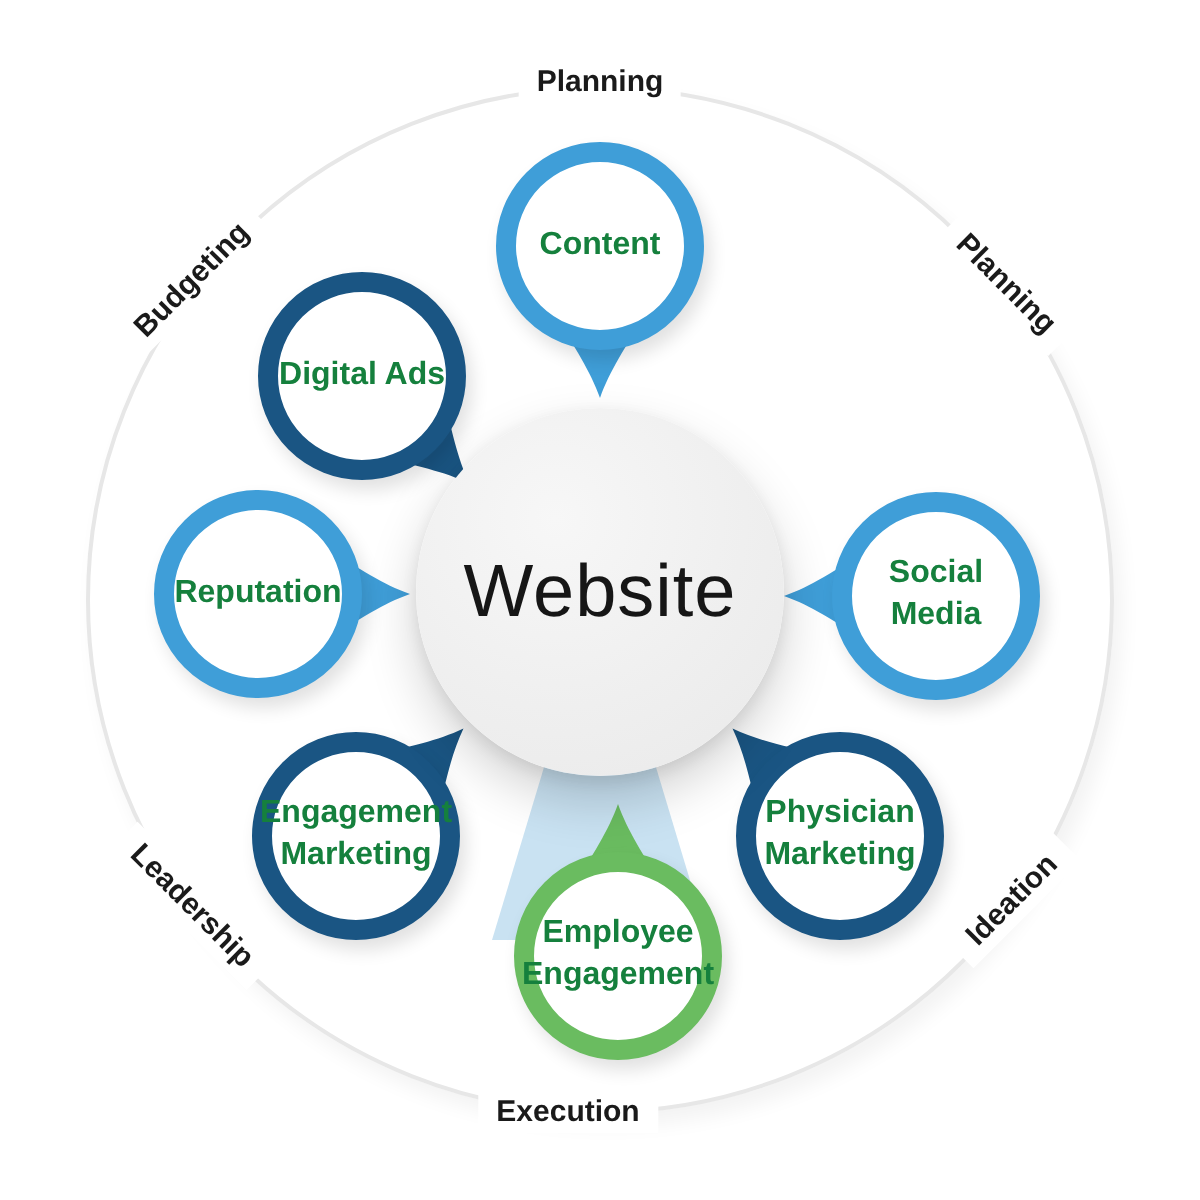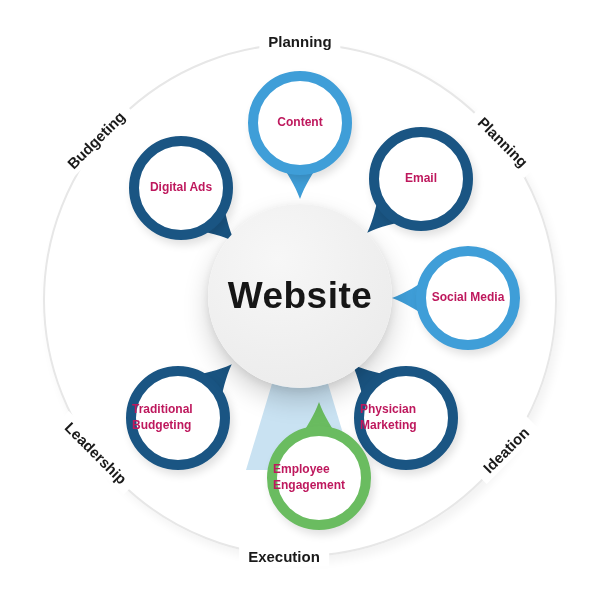--- a/index.html
+++ b/index.html
@@ -34,35 +34,35 @@
   .tail-rot path { fill:var(--c,#1a5583); }
   .ring {
     position:absolute; inset:0; box-sizing:border-box; border-radius:50%;
     border:10px solid var(--c,#1a5583); background:#ffffff;
     box-shadow:3px 5px 9px rgba(0,0,0,0.12);
     z-index:2;
   }
   .node-label {
     position:absolute; inset:0; z-index:3;
     display:flex; align-items:center; justify-content:center;
-    font-weight:700; font-size:12px; line-height:1.3;
-    color:#be185d; padding:0 6px;
+    text-align:center; font-weight:700; font-size:16px; line-height:1.3;
+    color:#15803d; padding:0 6px;
   }
 
   
   .hub {
     position:absolute; left:208px; top:204px; width:184px; height:184px;
     border-radius:50%;
     background:radial-gradient(circle at 38% 30%, #f7f7f7 0%, #efefef 55%, #e9e9e9 100%);
     box-shadow:0 12px 26px rgba(0,0,0,0.18), 0 3px 8px rgba(0,0,0,0.08);
     display:flex; align-items:center; justify-content:center;
     z-index:4;
   }
   .hub-label {
-    font-size:37px; font-weight:700; color:#161616; letter-spacing:0.5px;
+    font-size:37px; font-weight:400; color:#161616; letter-spacing:0.5px;
   }
 
   
   .phase {
     position:absolute; z-index:3; background:#ffffff; padding:2px 9px;
     font-weight:700; font-size:15px; color:#1a1a1a; white-space:nowrap;
   }
 </style>
 </head>
 <body>
@@ -76,70 +76,70 @@
   <div class="node" style="left: 248px; top: 71px; --tr: 0deg; --c: #3f9ed8;">
     <div class="tail-rot">
       <svg viewBox="0 0 48 44">
           <path d="M0 0 C12 20 19 30 24 44 C29 30 36 20 48 0 Z"></path>
         </svg>
     </div>
     <div class="ring"></div>
     <div class="node-label">Content</div>
   </div>
 
-  <div class="node" style="left: 369px; top: 127px; --tr: 45deg; --c: #1a5583;">
-    <div class="tail-rot">
-      <svg viewBox="0 0 48 44">
-          <path d="M0 0 C12 20 19 30 24 44 C29 30 36 20 48 0 Z"></path>
-        </svg>
-    </div>
-    <div class="ring"></div>
-    <div class="node-label">Email</div>
-  </div>
 
   <div class="node" style="left: 416px; top: 246px; --tr: 90deg; --c: #3f9ed8;">
     <div class="tail-rot">
       <svg viewBox="0 0 48 44">
           <path d="M0 0 C12 20 19 30 24 44 C29 30 36 20 48 0 Z"></path>
         </svg>
     </div>
     <div class="ring"></div>
     <div class="node-label">Social Media</div>
   </div>
 
-  <div class="node" style="left: 354px; top: 366px; --tr: 135deg; --c: #1a5583;">
+  <div class="node" style="left: 368px; top: 366px; --tr: 135deg; --c: #1a5583;">
     <div class="tail-rot">
       <svg viewBox="0 0 48 44">
           <path d="M0 0 C12 20 19 30 24 44 C29 30 36 20 48 0 Z"></path>
         </svg>
     </div>
     <div class="ring"></div>
     <div class="node-label">Physician Marketing</div>
   </div>
 
-  <div class="node" style="left: 267px; top: 426px; --tr: 180deg; --c: #6abc60;">
+  <div class="node" style="left: 257px; top: 426px; --tr: 180deg; --c: #6abc60;">
     <div class="tail-rot">
       <svg viewBox="0 0 48 44">
           <path d="M0 0 C12 20 19 30 24 44 C29 30 36 20 48 0 Z"></path>
         </svg>
     </div>
     <div class="ring"></div>
     <div class="node-label">Employee Engagement</div>
   </div>
 
   <div class="node" style="left: 126px; top: 366px; --tr: 225deg; --c: #1a5583;">
     <div class="tail-rot">
       <svg viewBox="0 0 48 44">
           <path d="M0 0 C12 20 19 30 24 44 C29 30 36 20 48 0 Z"></path>
         </svg>
     </div>
     <div class="ring"></div>
-    <div class="node-label">Traditional Budgeting</div>
+    <div class="node-label">Engagement Marketing</div>
   </div>
 
+  <div class="node" style="left: 77px; top: 245px; --tr: 270deg; --c: #3f9ed8;">
+    <div class="tail-rot">
+      <svg viewBox="0 0 48 44">
+          <path d="M0 0 C12 20 19 30 24 44 C29 30 36 20 48 0 Z"></path>
+        </svg>
+    </div>
+    <div class="ring"></div>
+    <div class="node-label">Reputation</div>
+  </div>
 
   <div class="node" style="left: 129px; top: 136px; --tr: 315deg; --c: #1a5583;">
     <div class="tail-rot">
       <svg viewBox="0 0 48 44">
           <path d="M0 0 C12 20 19 30 24 44 C29 30 36 20 48 0 Z"></path>
         </svg>
     </div>
     <div class="ring"></div>
     <div class="node-label">Digital Ads</div>
   </div>

